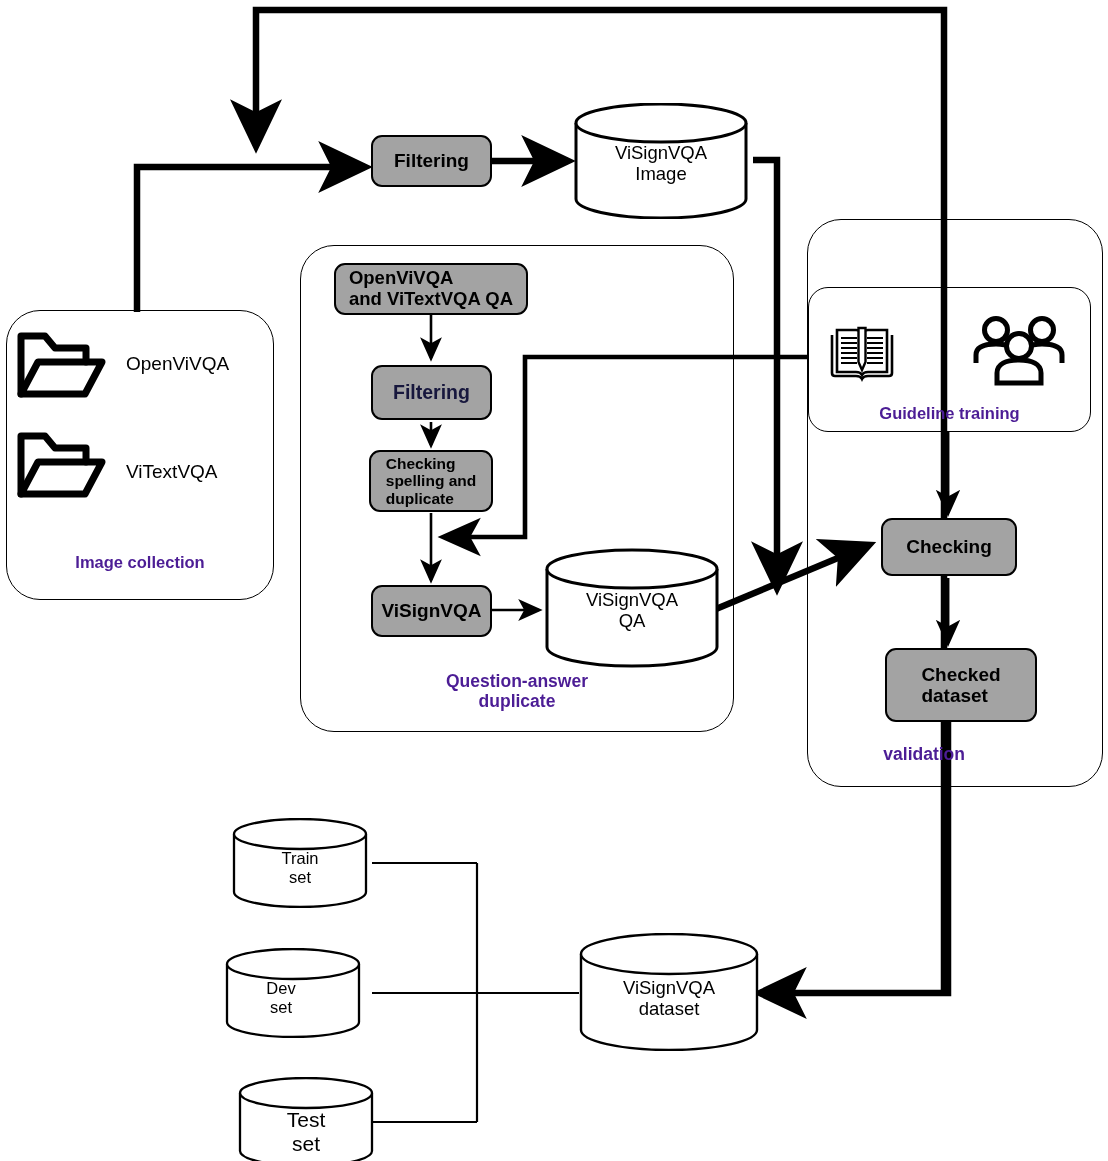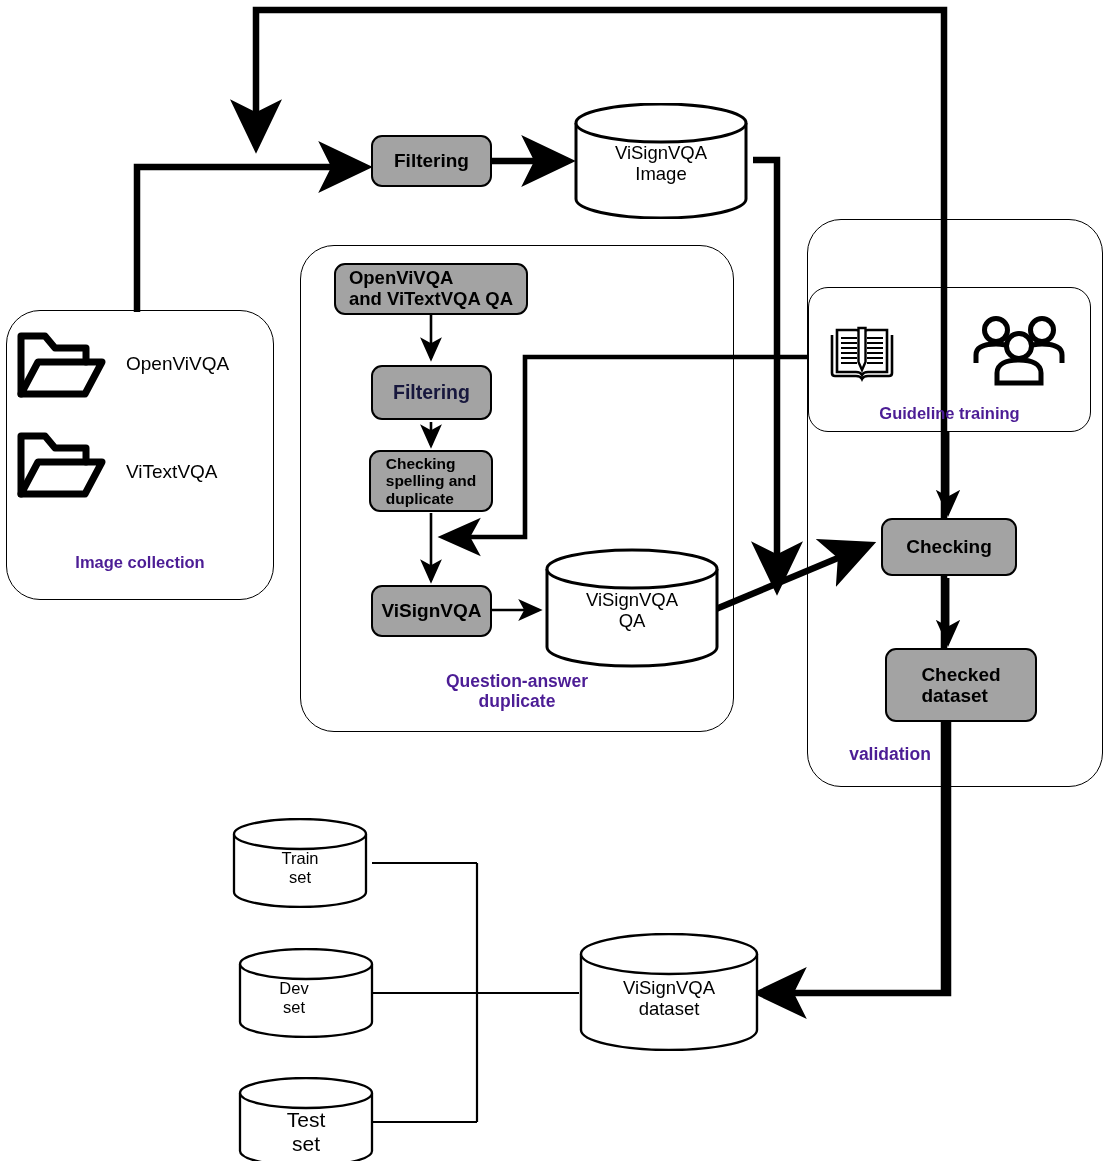--- a/index.html
+++ b/index.html
@@ -69,21 +69,21 @@
   <div class="group" style="left:6px;top:310px;width:268px;height:290px;"></div>
   <div class="grouplabel" style="left:6px;top:553px;width:268px;font-size:16.5px;">Image collection</div>
 
   <div class="group" style="left:300px;top:245px;width:434px;height:487px;"></div>
   <div class="grouplabel" style="left:300px;top:671px;width:434px;font-size:17.5px;">
     <div>Question-answer</div>
     <div>duplicate</div>
   </div>
 
   <div class="group" style="left:807px;top:219px;width:296px;height:568px;"></div>
-  <div class="grouplabel" style="left:815px;top:744px;width:150px;font-size:17.5px;text-align:center;">validation</div>
+  <div class="grouplabel" style="left:815px;top:744px;width:150px;font-size:17.5px;text-align:right;">validation</div>
 
   <div class="group" style="left:808px;top:287px;width:283px;height:145px;border-radius:20px;"></div>
   <div class="grouplabel" style="left:808px;top:404px;width:283px;font-size:16.5px;">Guideline training</div>
 
   <div class="iconwrap" style="left:826px;top:326px;">
     <svg width="72" height="58" viewBox="0 0 72 58">
       <g fill="none" stroke="#000" stroke-width="2.6">
         <path d="M6,9 L6,47 C6,49 7,50 9,50 L30,50 C33,50 35,51 36,53 C37,51 39,50 42,50 L63,50 C65,50 66,49 66,47 L66,9"></path>
         <path d="M11,4 L30,4 C33,4 35,6 36,8 C37,6 39,4 42,4 L61,4 L61,46 L42,46 C39,46 37,47 36,49 C35,47 33,46 30,46 L11,46 Z"></path>
       </g>
@@ -207,21 +207,21 @@
     <svg width="136" height="90" viewBox="0 0 136 90">
       <path d="M2,16 L2,74 A66,15 0 0 0 134,74 L134,16" fill="#fff" stroke="#000" stroke-width="2.3"></path>
       <ellipse cx="68" cy="16" rx="66" ry="15" fill="#fff" stroke="#000" stroke-width="2.3"></ellipse>
     </svg>
     <div class="cyltext" style="top:31px;font-size:16.5px;">
       <div>Train</div>
       <div>set</div>
     </div>
   </div>
 
-  <div class="cyl" style="left:238px;top:948px;width:112px;height:90px;">
+  <div class="cyl" style="left:225px;top:948px;width:112px;height:90px;">
     <svg width="136" height="90" viewBox="0 0 136 90">
       <path d="M2,16 L2,74 A66,15 0 0 0 134,74 L134,16" fill="#fff" stroke="#000" stroke-width="2.3"></path>
       <ellipse cx="68" cy="16" rx="66" ry="15" fill="#fff" stroke="#000" stroke-width="2.3"></ellipse>
     </svg>
     <div class="cyltext" style="top:31px;font-size:16.5px;">
       <div>Dev</div>
       <div>set</div>
     </div>
   </div>
 

